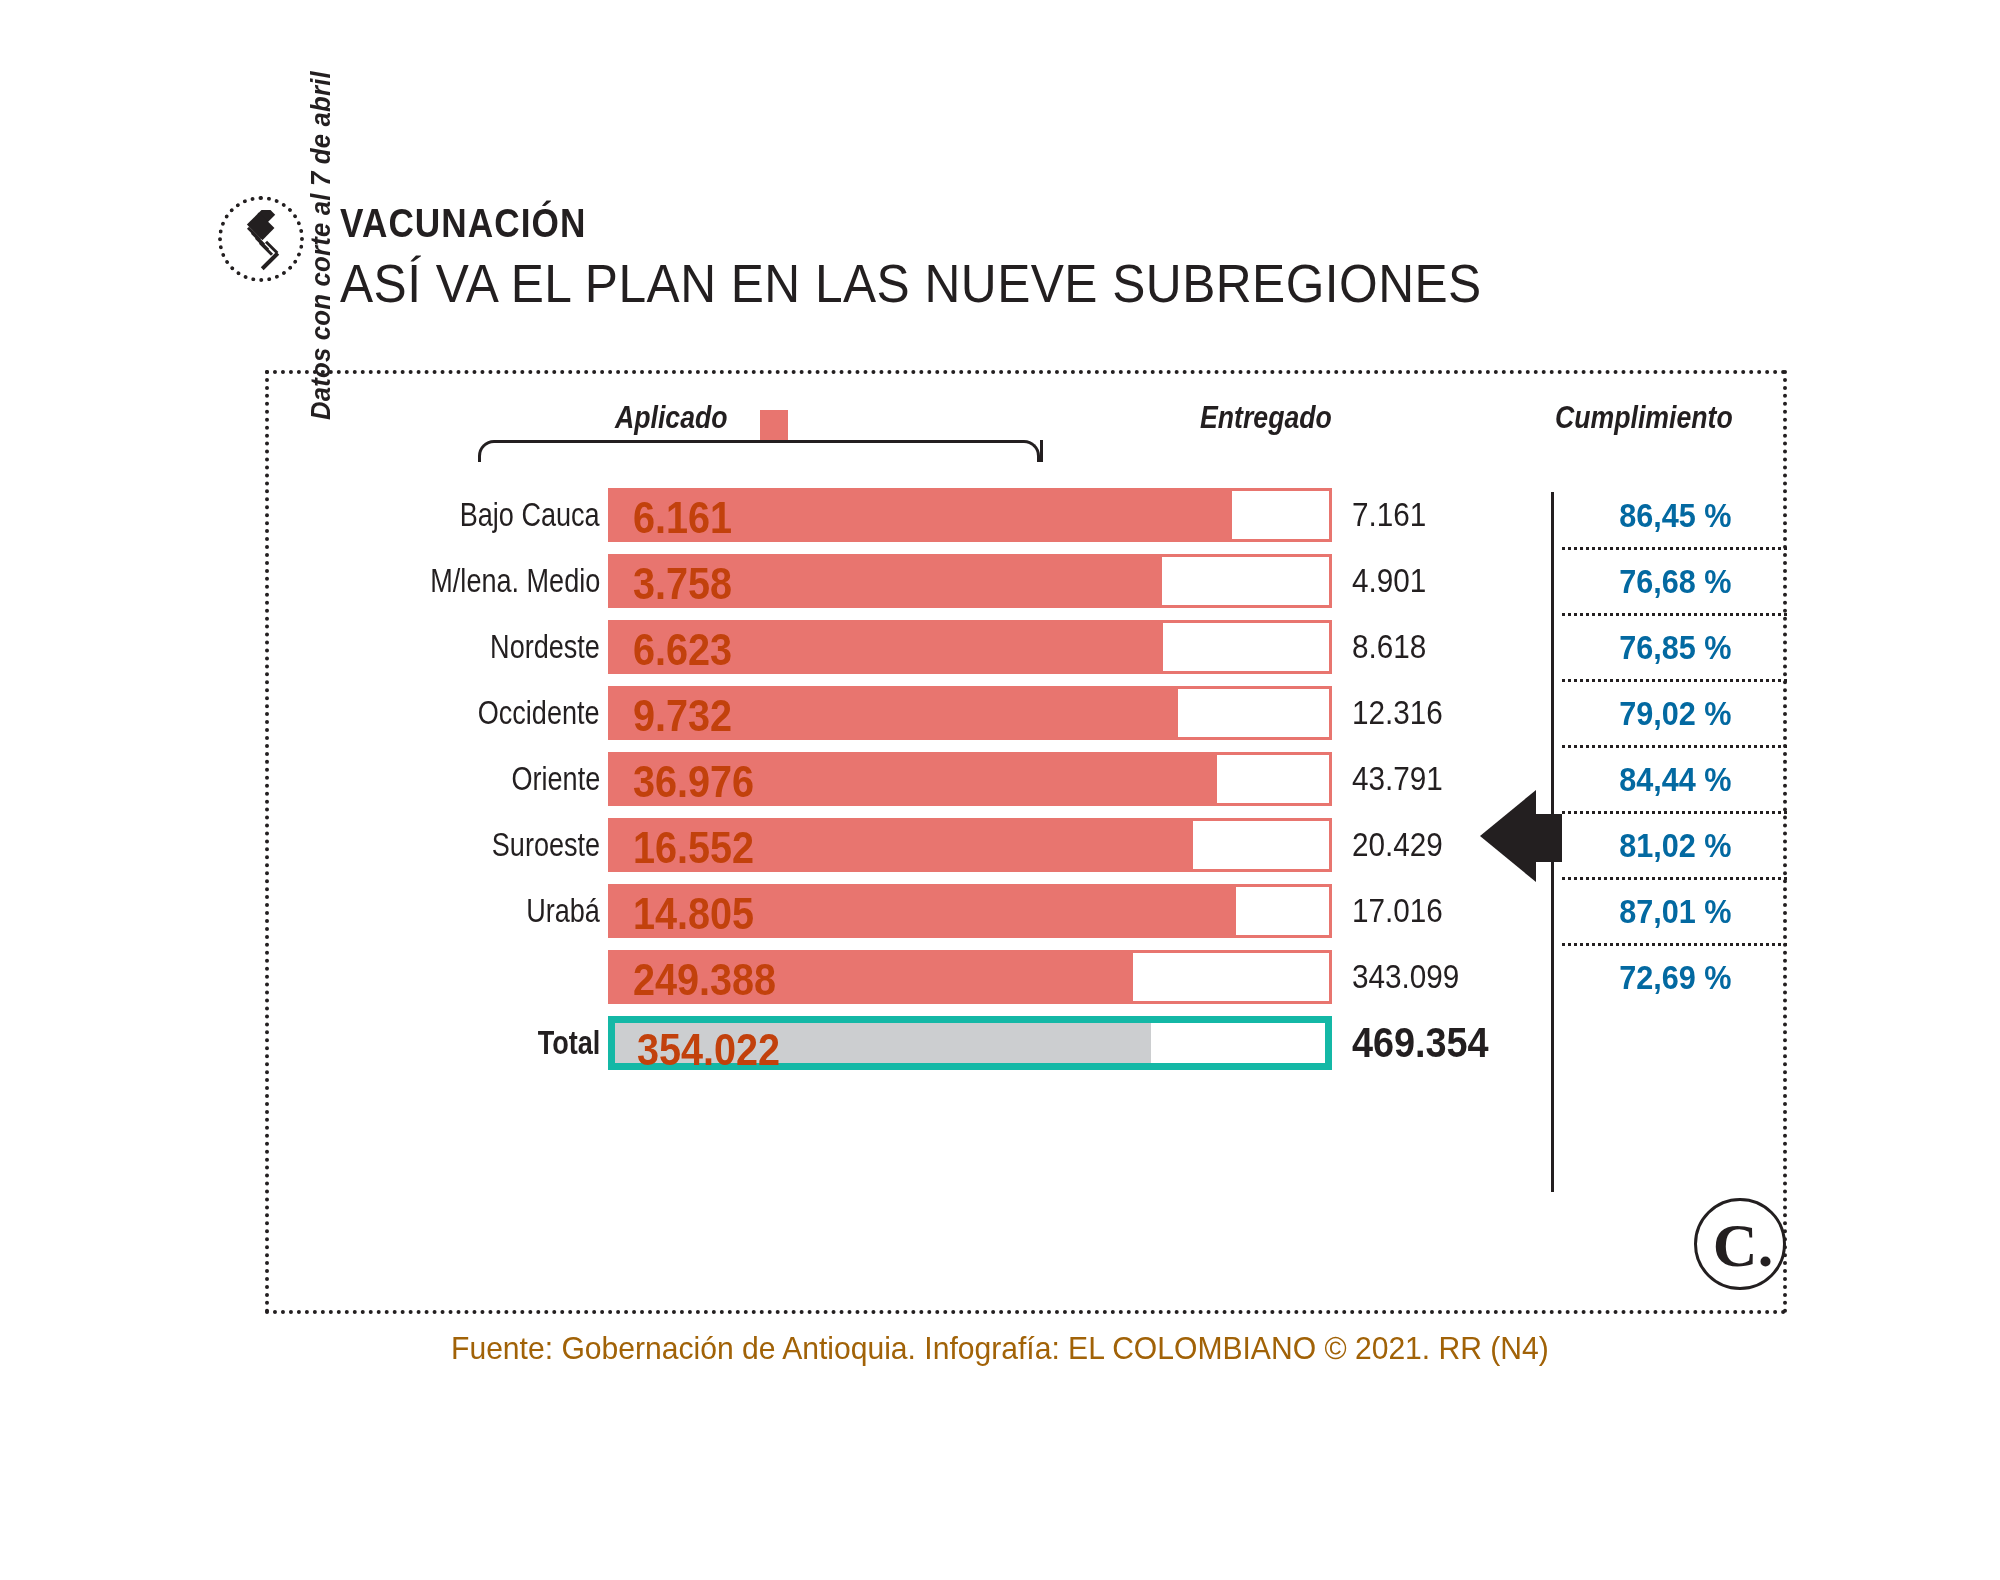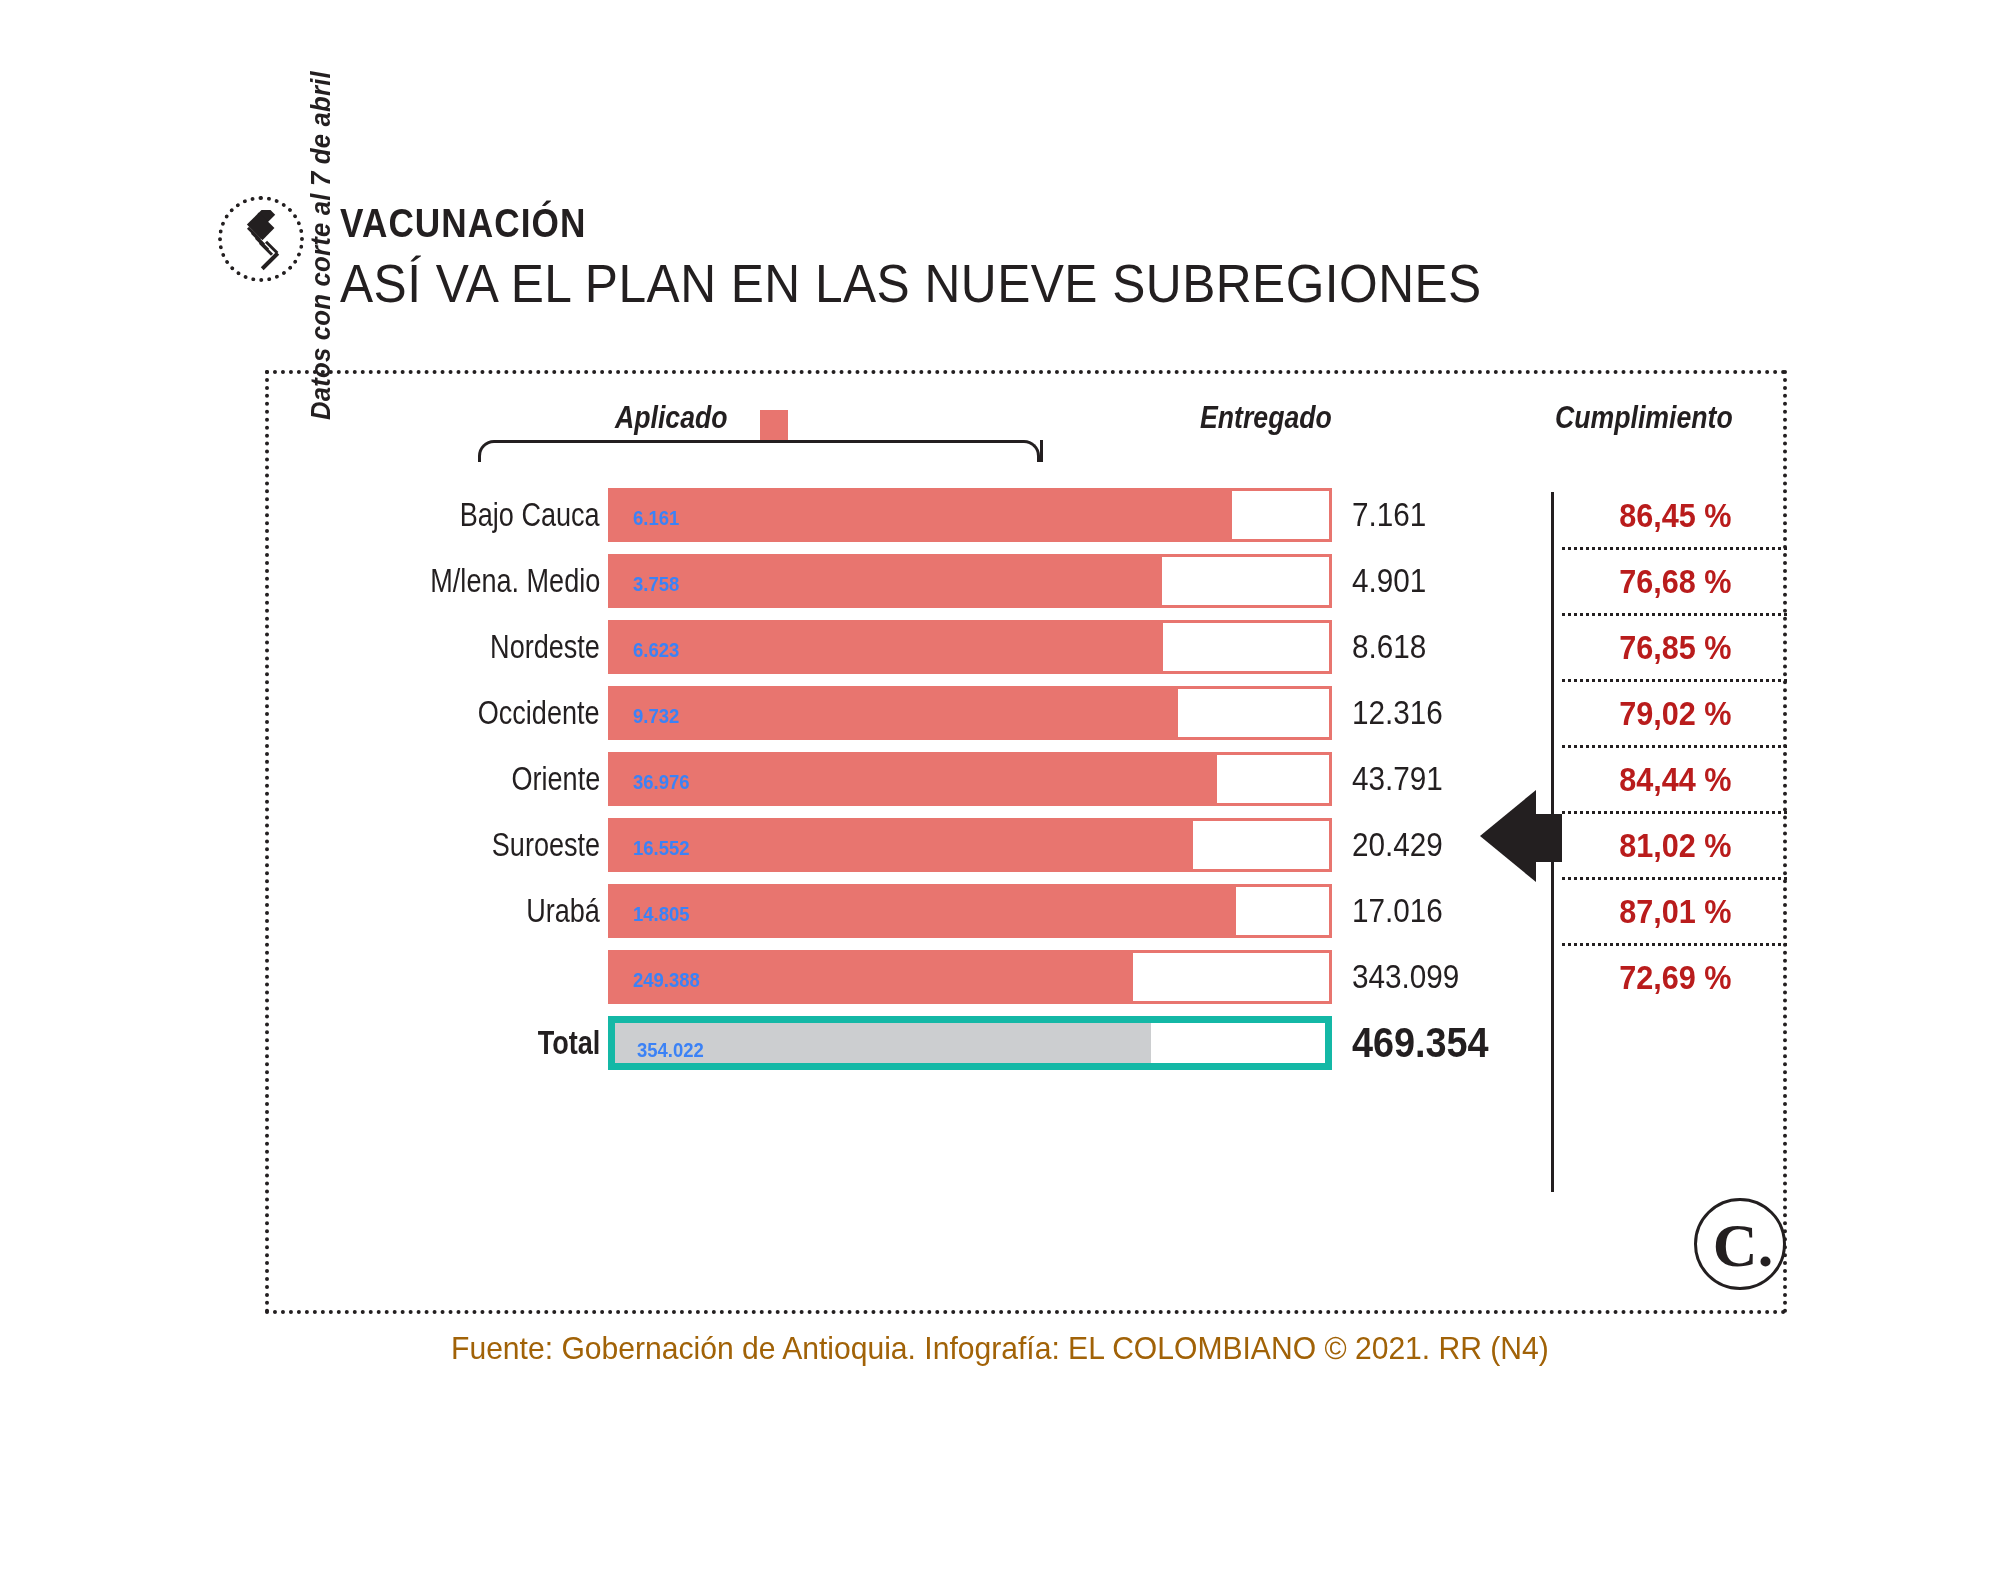--- a/index.html
+++ b/index.html
@@ -99,31 +99,31 @@
     width:724px;height:54px;
     border:3px solid #e8756f;
     box-sizing:border-box;background:#ffffff;
   }
   .fill{
     position:absolute;left:0;top:0;height:100%;
     background:#e8756f;
   }
   .bar-val{
     position:absolute;left:22px;top:0;height:54px;line-height:54px;
-    color:#3b82f6;font-weight:bold;font-size:21px;white-space:nowrap;
+    color:#c2410c;font-weight:bold;font-size:45px;white-space:nowrap;
   }
   .bar-val span{display:inline-block;transform:scaleX(.88);transform-origin:left center;}
   .entregado{
     position:absolute;left:1352px;top:6px;height:54px;line-height:54px;
     font-size:33px;color:#231f20;white-space:nowrap;
   }
   .entregado span{display:inline-block;transform:scaleX(.9);transform-origin:left center;}
   .pct{
     position:absolute;left:1570px;top:6px;width:210px;height:54px;line-height:54px;
-    text-align:center;color:#b91c1c;font-weight:bold;font-size:34px;white-space:nowrap;
+    text-align:center;color:#0369a1;font-weight:bold;font-size:34px;white-space:nowrap;
   }
   .pct span{display:inline-block;transform:scaleX(.9);transform-origin:center center;}
   .pct-sep{
     position:absolute;left:1562px;top:65px;width:225px;height:0;
     border-top:3px dotted #231f20;
   }
 
   
   #total-row .track{border:7px solid #14b8a6;}
   #total-row .fill{background:#ccced0;}

